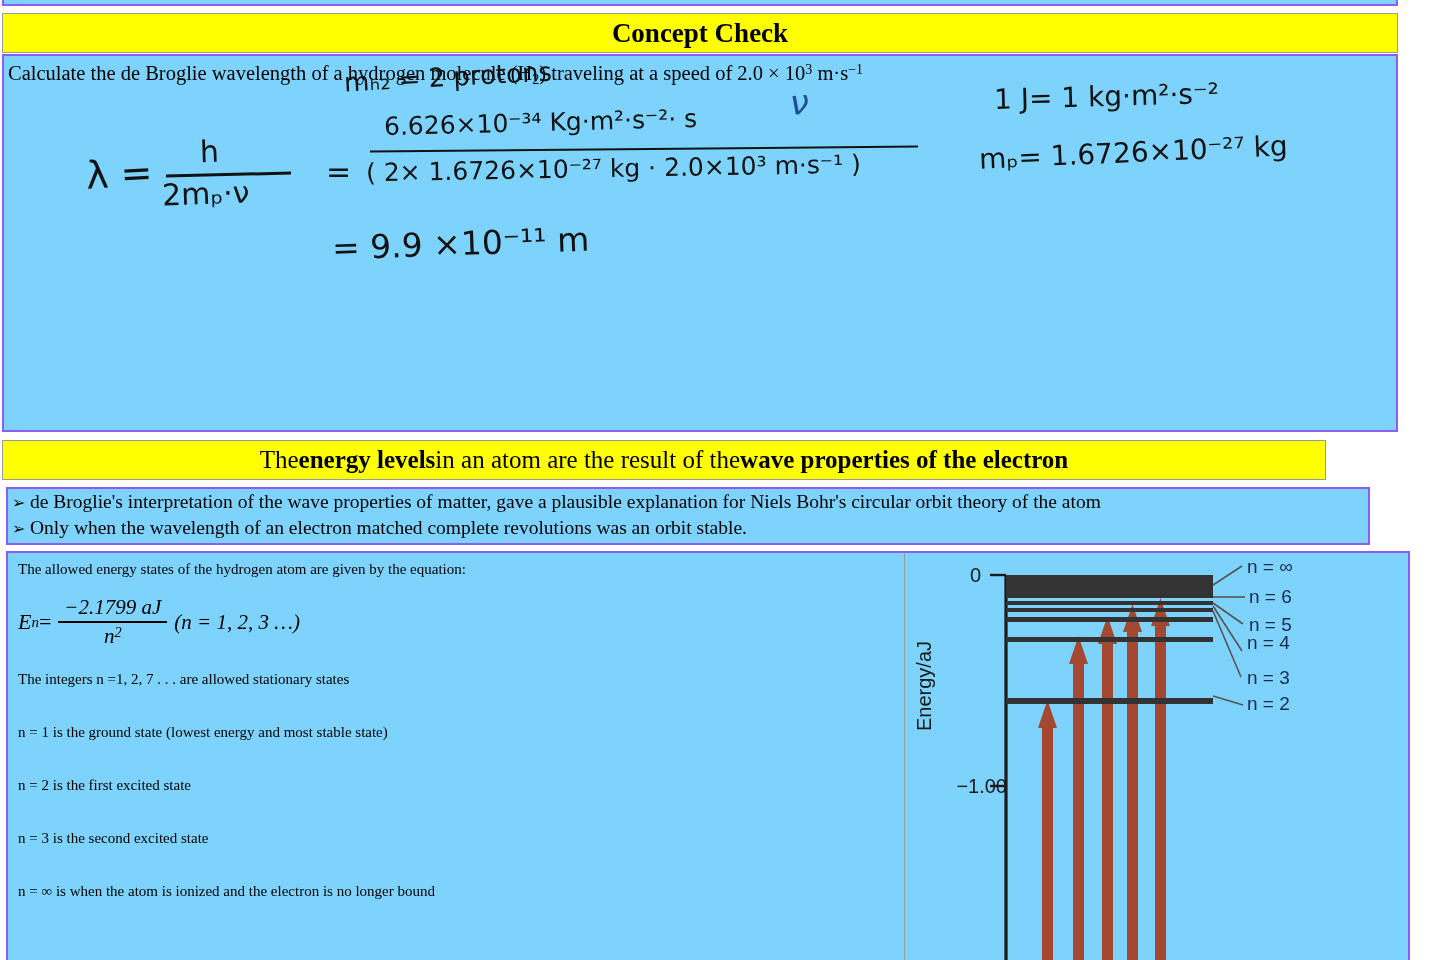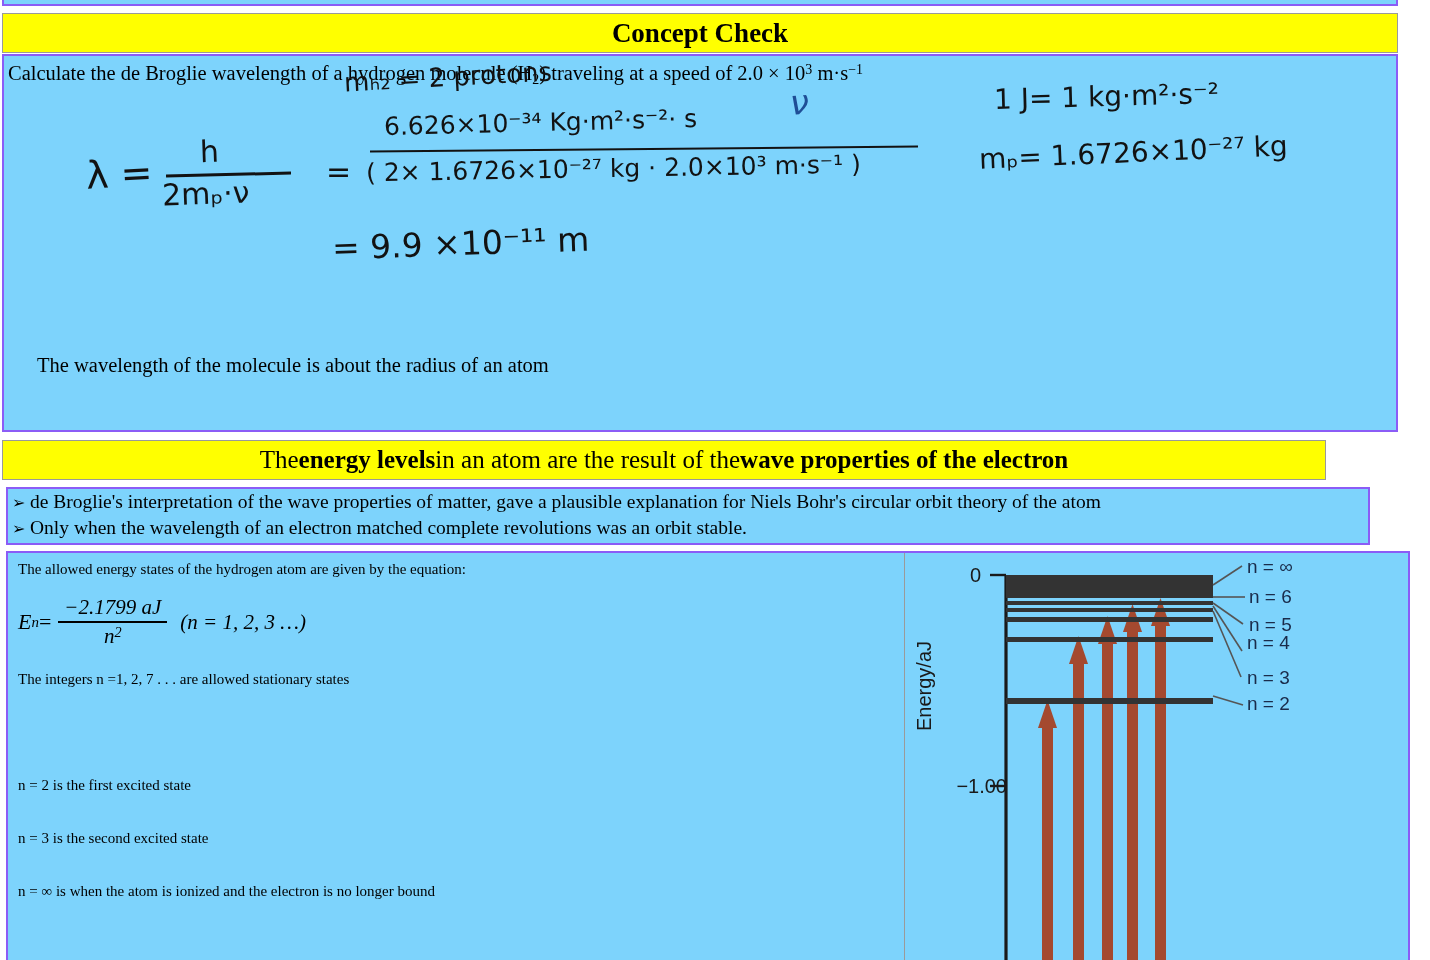--- a/index.html
+++ b/index.html
@@ -178,21 +178,20 @@
     width: 100%;
     height: 1.6px;
     background: #000;
   }
   #energy-equation .frac .den {
     padding-top: 1px;
     font-style: italic;
     font-size: 21px;
   }
   #energy-equation .cond {
-    margin-left: 6px;
     font-style: italic;
     font-size: 21px;
   }
 
   
   #diagram {
     position: absolute;
     left: 897px;
     top: 0;
     width: 506px;
@@ -255,21 +254,20 @@
     <div class="hw" style="left:380px; top:52px; font-size:25px; transform:rotate(-1.5deg);">6.626×10⁻³⁴ Kg·m²·s⁻²· s</div>
     <div style="position:absolute; left:366px; top:92px; width:548px; height:2.4px; background:#121212; transform:rotate(-0.5deg);"></div>
     <div class="hw" style="left:362px; top:98px; font-size:25px; transform:rotate(-1deg);">( 2× 1.6726×10⁻²⁷ kg · 2.0×10³ m·s⁻¹ )</div>
 
     <div class="hw" style="left:328px; top:168px; font-size:33px; transform:rotate(-2deg);">= 9.9 ×10⁻¹¹ m</div>
 
     <div class="hw" style="left:990px; top:24px; font-size:28px; transform:rotate(-1.5deg);">1 J= 1 kg·m²·s⁻²</div>
     <div class="hw" style="left:975px; top:80px; font-size:28px; transform:rotate(-2.5deg);">mₚ= 1.6726×10⁻²⁷ kg</div>
   </div>
 
-  <div id="conclusion-text">The wavelength of the molecule is about the radius of an atom</div>
 </div>
 
 <div class="banner" id="energy-levels-banner">
   <span class="plain">The </span>
     <span class="strong">energy levels</span>
     <span class="plain"> in an atom are the result of the </span>
     <span class="strong">wave properties of the electron</span>
 </div>
 
 <div class="box" id="bullet-box">
@@ -294,20 +292,21 @@
     <span> = </span>
     <span class="frac">
       <span class="num">−2.1799 aJ</span>
       <span class="bar"></span>
       <span class="den"><span>n</span><sup>2</sup></span>
     </span>
     <span class="cond">(n = 1, 2, 3 …)</span>
   </div>
 
   <div class="para" style="top:118px;">The integers n =1, 2, 7 . . . are allowed stationary states</div>
+  <div class="para" style="top:171px;">n = 1 is the ground state (lowest energy and most stable state)</div>
   <div class="para" style="top:224px;text-align:right;">n = 2 is the first excited state</div>
   <div class="para" style="top:277px;">n = 3 is the second excited state</div>
   <div class="para" style="top:330px;">n = ∞ is when the atom is ionized and the electron is no longer bound</div>
 
   <div id="diagram">
     <div id="ylabel">Energy/aJ</div>
 
     <div class="tick-label" id="tick-0" style="left:52px; top:11px; width:24px;">0</div>
     <div class="tick-label" id="tick-1" style="left:30px; top:222px; width:72px;">−1.00</div>
 

